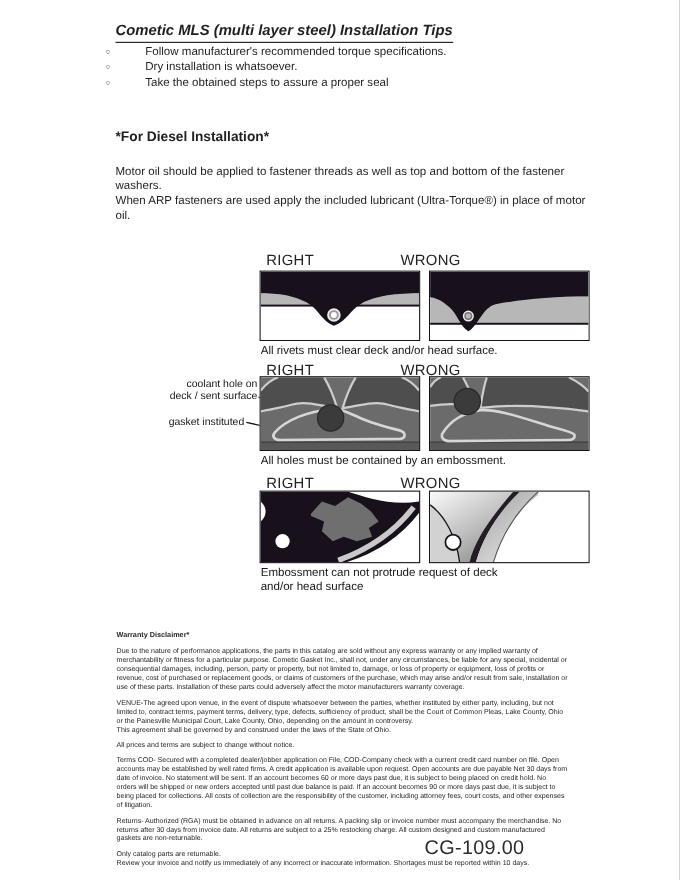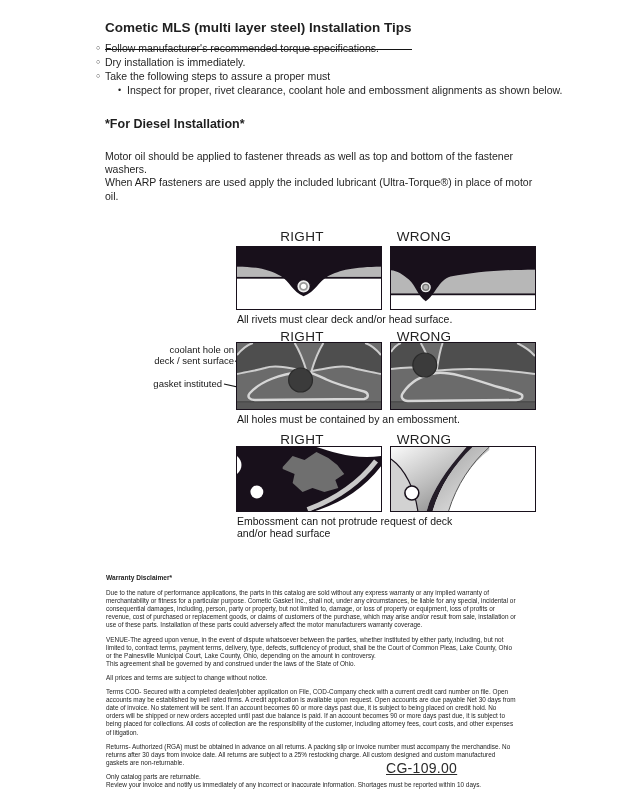--- a/index.html
+++ b/index.html
@@ -4,41 +4,41 @@
 <style>
   html,body{margin:0;padding:0;background:#888;}
   #page{
     position:relative;width:618px;height:800px;background:#ffffff;
     font-family:"Liberation Sans","DejaVu Sans",sans-serif;color:#1f1f1f;
     overflow:hidden;margin:0 auto;
   }
   .abs{position:absolute;}
   
   .title{left:105px;top:20px;font-size:13.5px;font-weight:bold;}
-  .title span{display:inline-block;border-bottom:1.6px solid #141414;padding-bottom:14px;}
+  .title span{display:inline-block;border-bottom:1.6px solid #141414;padding-bottom:3px;font-style:italic;}
   
   .tips{left:96px;top:41px;font-size:10.5px;line-height:13px;}
-  .trow{display:flex;align-items:center;}
+  .trow{display:flex;align-items:flex-start;gap:27px;}
   .marker{display:inline-block;width:9px;flex:0 0 9px;}
   .circ::before{content:"○";font-size:7px;position:relative;top:-1px;}
   .dot{margin-left:22px;}
   .dot::before{content:"•";font-size:9px;}
   
   .h2{left:105px;top:117px;font-size:12.5px;font-weight:bold;}
   .body-p{left:105px;width:436px;font-size:10.5px;line-height:13.2px;white-space:pre-line;margin-top:16px;}
   .p1{top:134px;}
   .p2{top:167px;}
   .note{top:209px;}
   
-  .fig-label{width:120px;text-align:center;font-size:13.5px;color:#222;letter-spacing:.3px;}
+  .fig-label{width:120px;font-size:13.5px;color:#222;letter-spacing:.3px;}
   .fig-box{width:146px;border:1.6px solid #18101b;background:#fff;box-sizing:border-box;}
   .fig-box svg{display:block;width:100%;height:100%;}
   .caption{left:237px;font-size:10.5px;line-height:12px;white-space:pre-line;color:#161616;}
   .annot{font-size:9.5px;line-height:11px;text-align:right;white-space:pre-line;color:#161616;}
-  .footer{left:386px;top:760px;font-size:14px;color:#2a2a2a;letter-spacing:.3px;text-decoration:underline;}
+  .footer{left:386px;top:760px;font-size:18px;color:#2a2a2a;letter-spacing:.3px;}
   
   .disclaimer{left:106px;top:574px;width:410px;font-size:6.4px;line-height:8.1px;color:#252525;}
   .disclaimer .dh{font-weight:bold;font-size:6.6px;margin:0 0 7px 0;}
   .disclaimer p{margin:0 0 6px 0;white-space:pre-line;}
 </style>
 </head>
 <body>
 
 <div id="page">
 
@@ -46,29 +46,25 @@
     <span>Cometic MLS (multi layer steel) Installation Tips</span>
   </div>
 
   <div class="abs tips">
     <div class="trow">
       <span class="marker circ"></span>
       <span>Follow manufacturer's recommended torque specifications.</span>
     </div>
     <div class="trow">
       <span class="marker circ"></span>
-      <span>Dry installation is immediately.</span>
+      <span>Dry installation is whatsoever.</span>
     </div>
     <div class="trow">
       <span class="marker circ"></span>
-      <span>Take the following steps to assure a proper must</span>
-    </div>
-    <div class="trow">
-      <span class="marker dot"></span>
-      <span>Inspect for proper, rivet clearance, coolant hole and embossment alignments as shown below.</span>
+      <span>Take the obtained steps to assure a proper seal</span>
     </div>
   </div>
 
   <div class="abs h2">*For Diesel Installation*</div>
   <div class="abs body-p p1">Motor oil should be applied to fastener threads as well as top and bottom of the fastener washers.
 When ARP fasteners are used apply the included lubricant (Ultra-Torque®) in place of motor oil.</div>
 
   <div class="abs fig-label" style="left:242px;top:229px;">RIGHT</div>
   <div class="abs fig-label" style="left:364px;top:229px;">WRONG</div>
 

